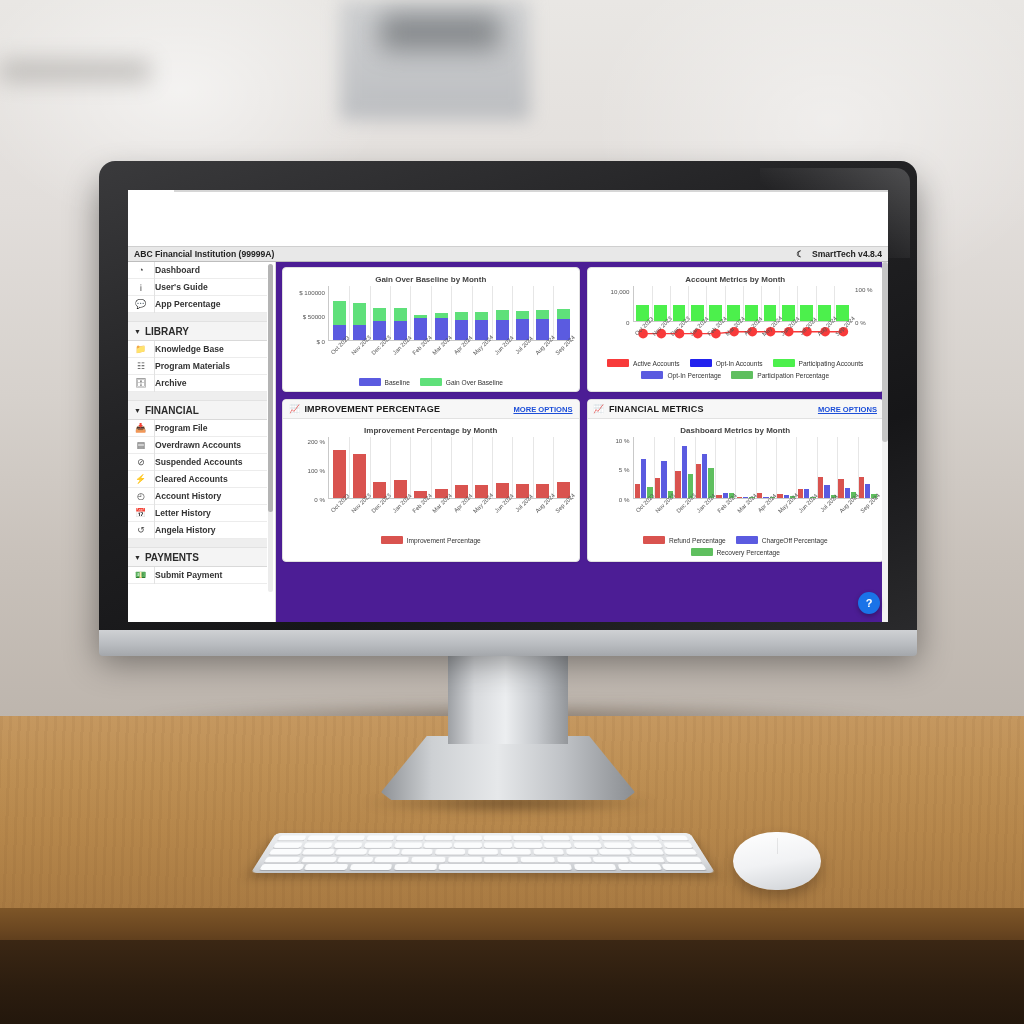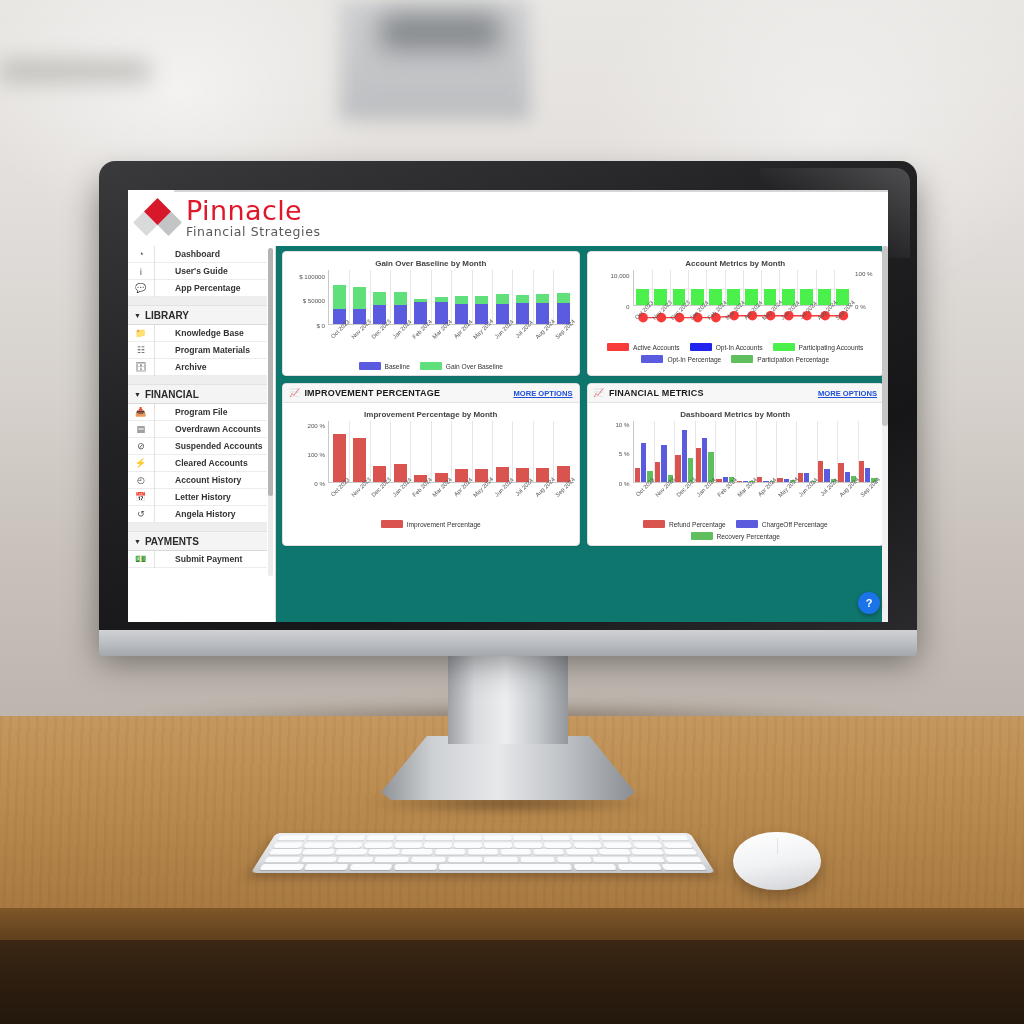--- a/index.html
+++ b/index.html
@@ -139,31 +139,31 @@
   .subbar-right { margin-left: auto; display: flex; align-items: center; gap: 8px; }
 
   .body-wrap { flex: 1; display: flex; min-height: 0; background: #fff; }
 
   
   .sidebar { width: 148px; flex: none; position: relative; border-right: 1px solid #d8d8d8;
     background: #fff; overflow: hidden; }
   .side-inner { padding-right: 8px; }
   .nav-item { display: flex; align-items: center; height: 17px; border-bottom: 1px solid #ececec; cursor: pointer; }
   .nav-ic { width: 26px; flex: none; text-align: center; font-size: 9px; color: #4a4a4a; }
-  .nav-lb { font-size: 8.6px; color: #333; font-weight: 600; border-left: 1px solid #e2e2e2; padding-left: 20px; height: 17px; line-height: 17px; flex: 1; }
+  .nav-lb { font-size: 8.6px; color: #333; font-weight: 600; border-left: 1px solid #e2e2e2; padding-left: 0; height: 17px; line-height: 17px; flex: 1; }
   .nav-gap { height: 9px; background: #eeeeee; border-bottom: 1px solid #e2e2e2; }
   .nav-sec { height: 19px; display: flex; align-items: center; gap: 4px; padding-left: 6px;
     font-size: 10px; font-weight: 700; color: #2b2b2b; background: #f4f4f4; border-bottom: 1px solid #d9d9d9; cursor: pointer; }
   .caret { font-size: 7px; }
   .side-scroll { position: absolute; right: 2px; top: 2px; width: 5px; height: 328px;
     background: #ececec; border-radius: 3px; cursor: pointer; }
   .side-thumb { position: absolute; left: 0; top: 0; width: 5px; height: 248px; background: #b4b4b4; border-radius: 3px; }
 
   
-  .content { flex: 1; min-width: 0; background: #0f766e; padding: 5px 4px 0 6px; position: relative; overflow: hidden; }
+  .content { flex: 1; min-width: 0; background: #4c1d95; padding: 5px 4px 0 6px; position: relative; overflow: hidden; }
   .grid { display: grid; grid-template-columns: 1fr 1fr; gap: 7px; }
   .card { background: #fff; border: 1px solid #e0e0e0; border-radius: 4px; box-shadow: 0 1px 2px rgba(0,0,0,.07); overflow: hidden; }
   .card-head { height: 19px; background: #f7f7f7; border-bottom: 1px solid #e2e2e2;
     display: flex; align-items: center; padding: 0 6px; }
   .card-title { font-size: 9px; font-weight: 700; color: #1a1a1a; letter-spacing: .2px; display: flex; align-items: center; gap: 4px; }
   .more { margin-left: auto; font-size: 7.6px; font-weight: 700; color: #1d4fd8; text-decoration: underline; cursor: pointer; }
   .card-body { padding: 4px 5px 5px; }
   .chart-title { text-align: center; font-size: 8px; font-weight: 700; color: #444; margin: 3px 0 2px; }
 
   
@@ -217,33 +217,29 @@
   <div class="imac-foot"></div>
   <div class="imac-neck"></div>
   <div class="imac-body"></div>
   <div class="imac-gloss"></div>
   <div class="imac-chin"></div>
 
   <div class="screen">
     <div class="app">
 
       <div class="topbar">
-        <div class="brand">
-          <div class="logo-diamonds">
-            <div class="dmd gl"></div>
-              <div class="dmd gr"></div>
-              <div class="dmd red"></div>
-          </div>
-          <div class="brand-text">
-            <div class="brand-main">Pinnacle</div>
-            <div class="brand-sub">Financial Strategies</div>
-          </div>
-        </div>
       </div>
 
+      <div class="subbar">
+        <span>ABC Financial Institution (99999A)</span>
+        <span class="subbar-right">
+          <span>☾</span>
+          <span>SmartTech v4.8.4</span>
+        </span>
+      </div>
 
       <div class="body-wrap">
 
         <nav class="sidebar">
           <div class="side-inner" id="side-inner">
               <div class="nav-item">
                 <span class="nav-ic">◔</span>
                 <span class="nav-lb">Dashboard</span>
               </div>
               <div class="nav-item">

